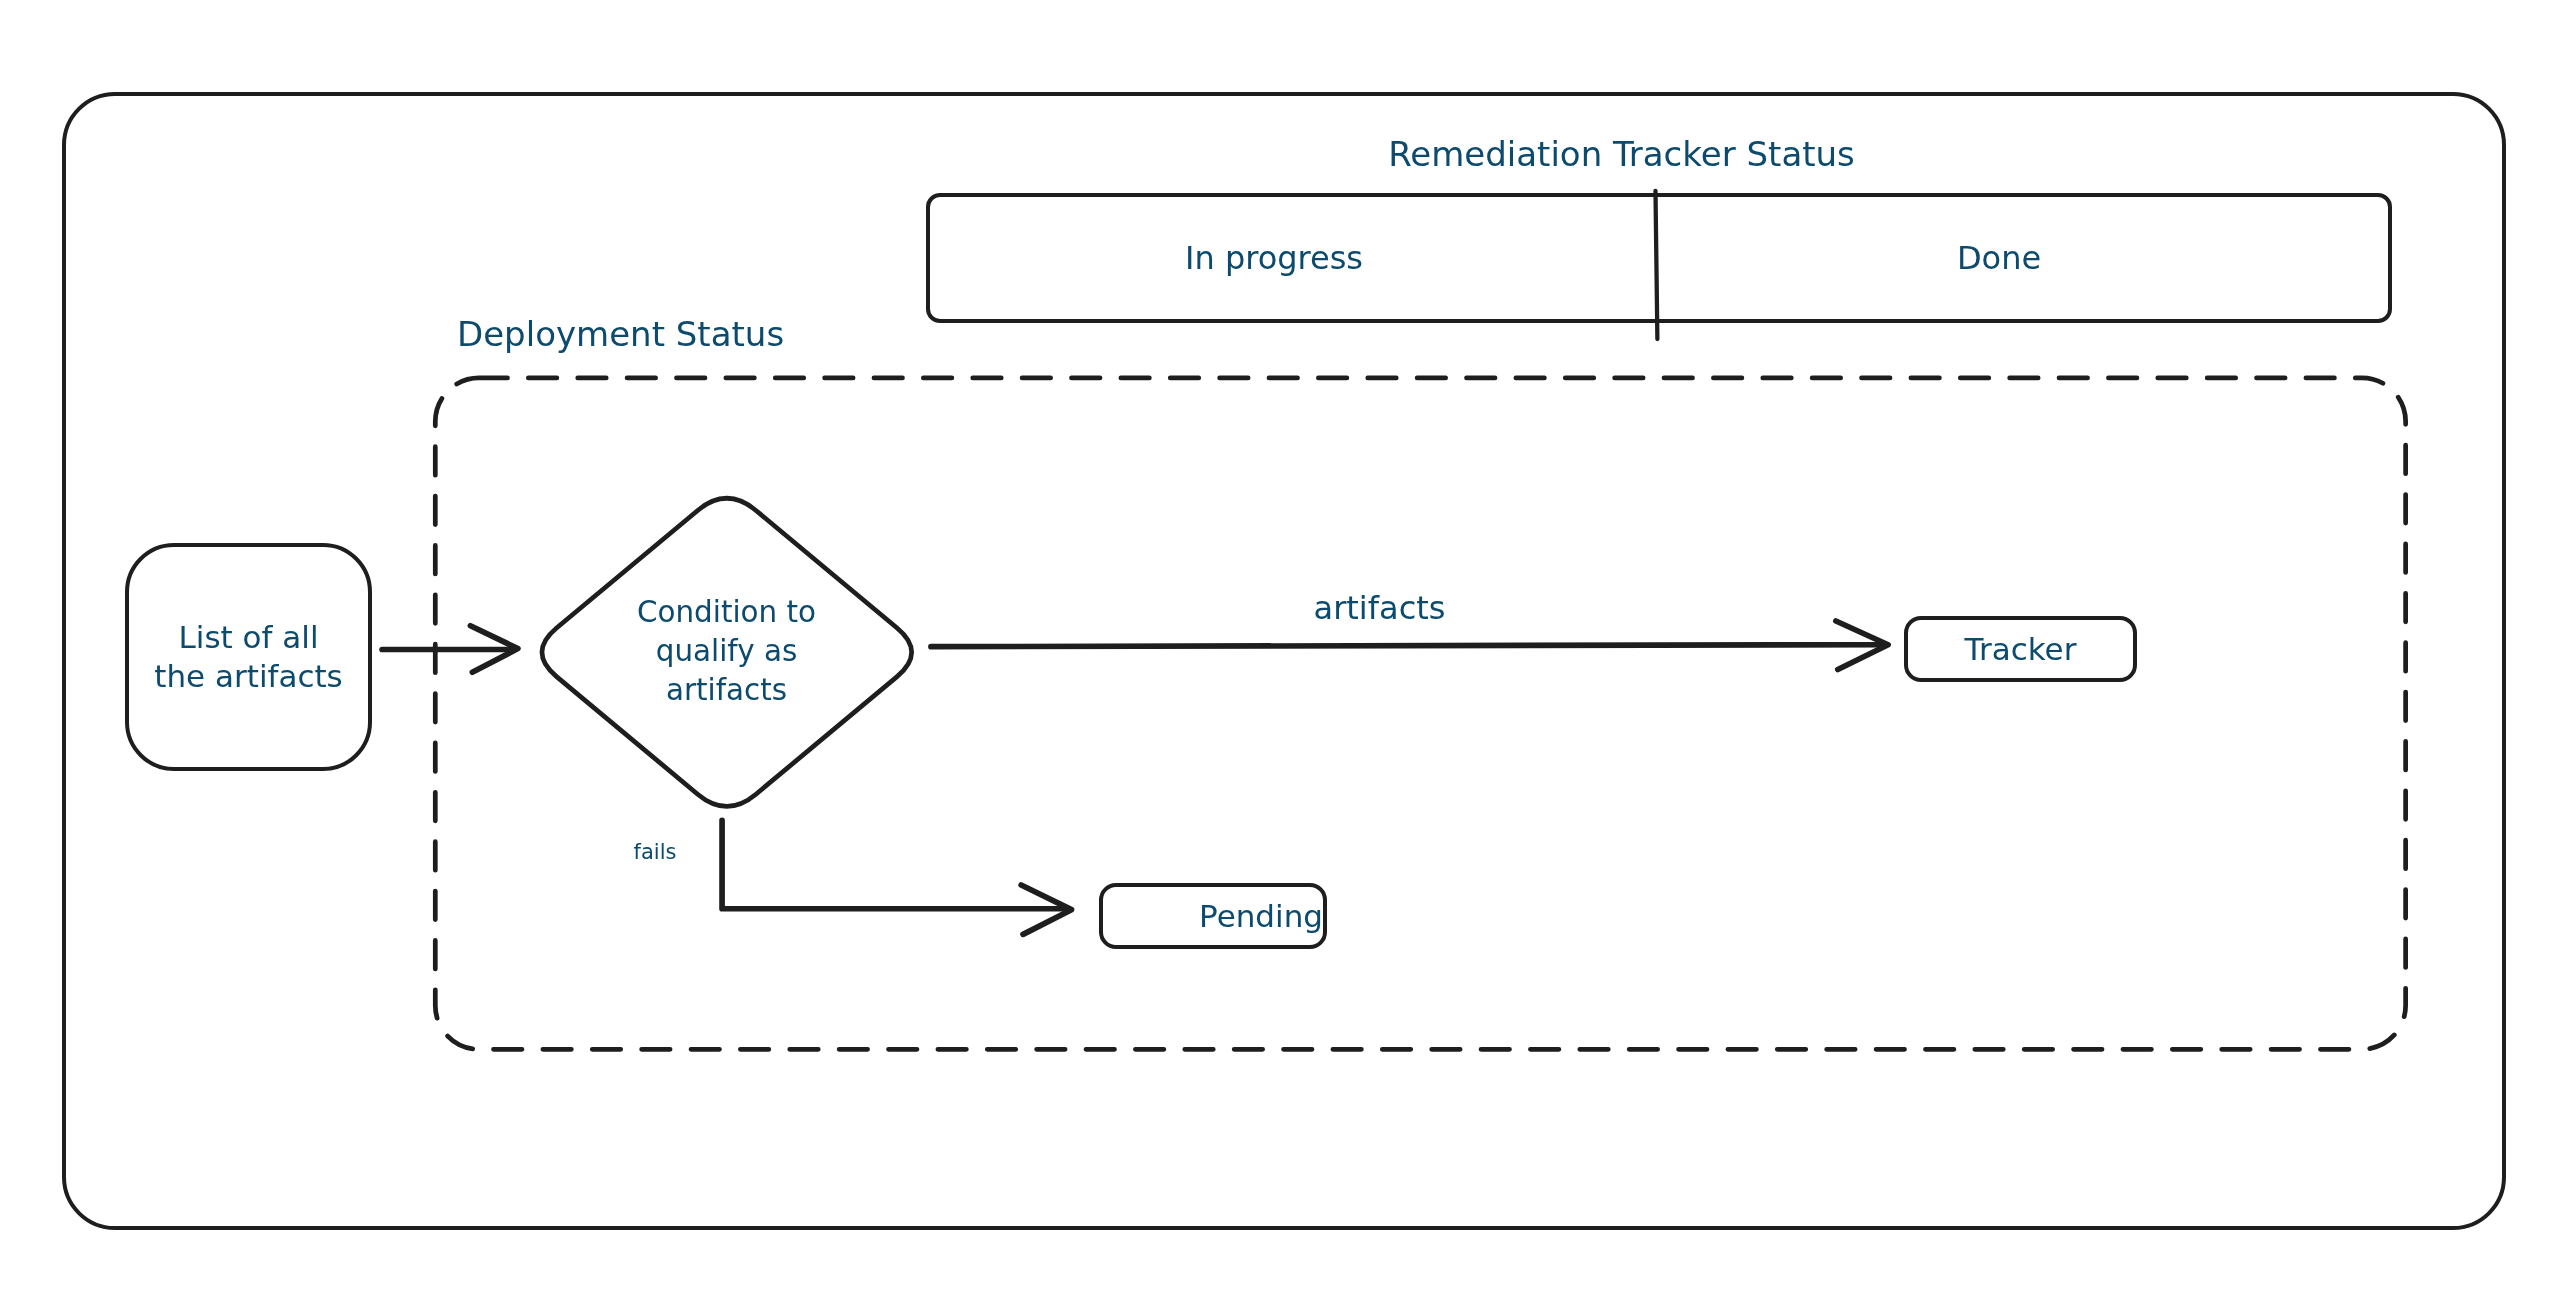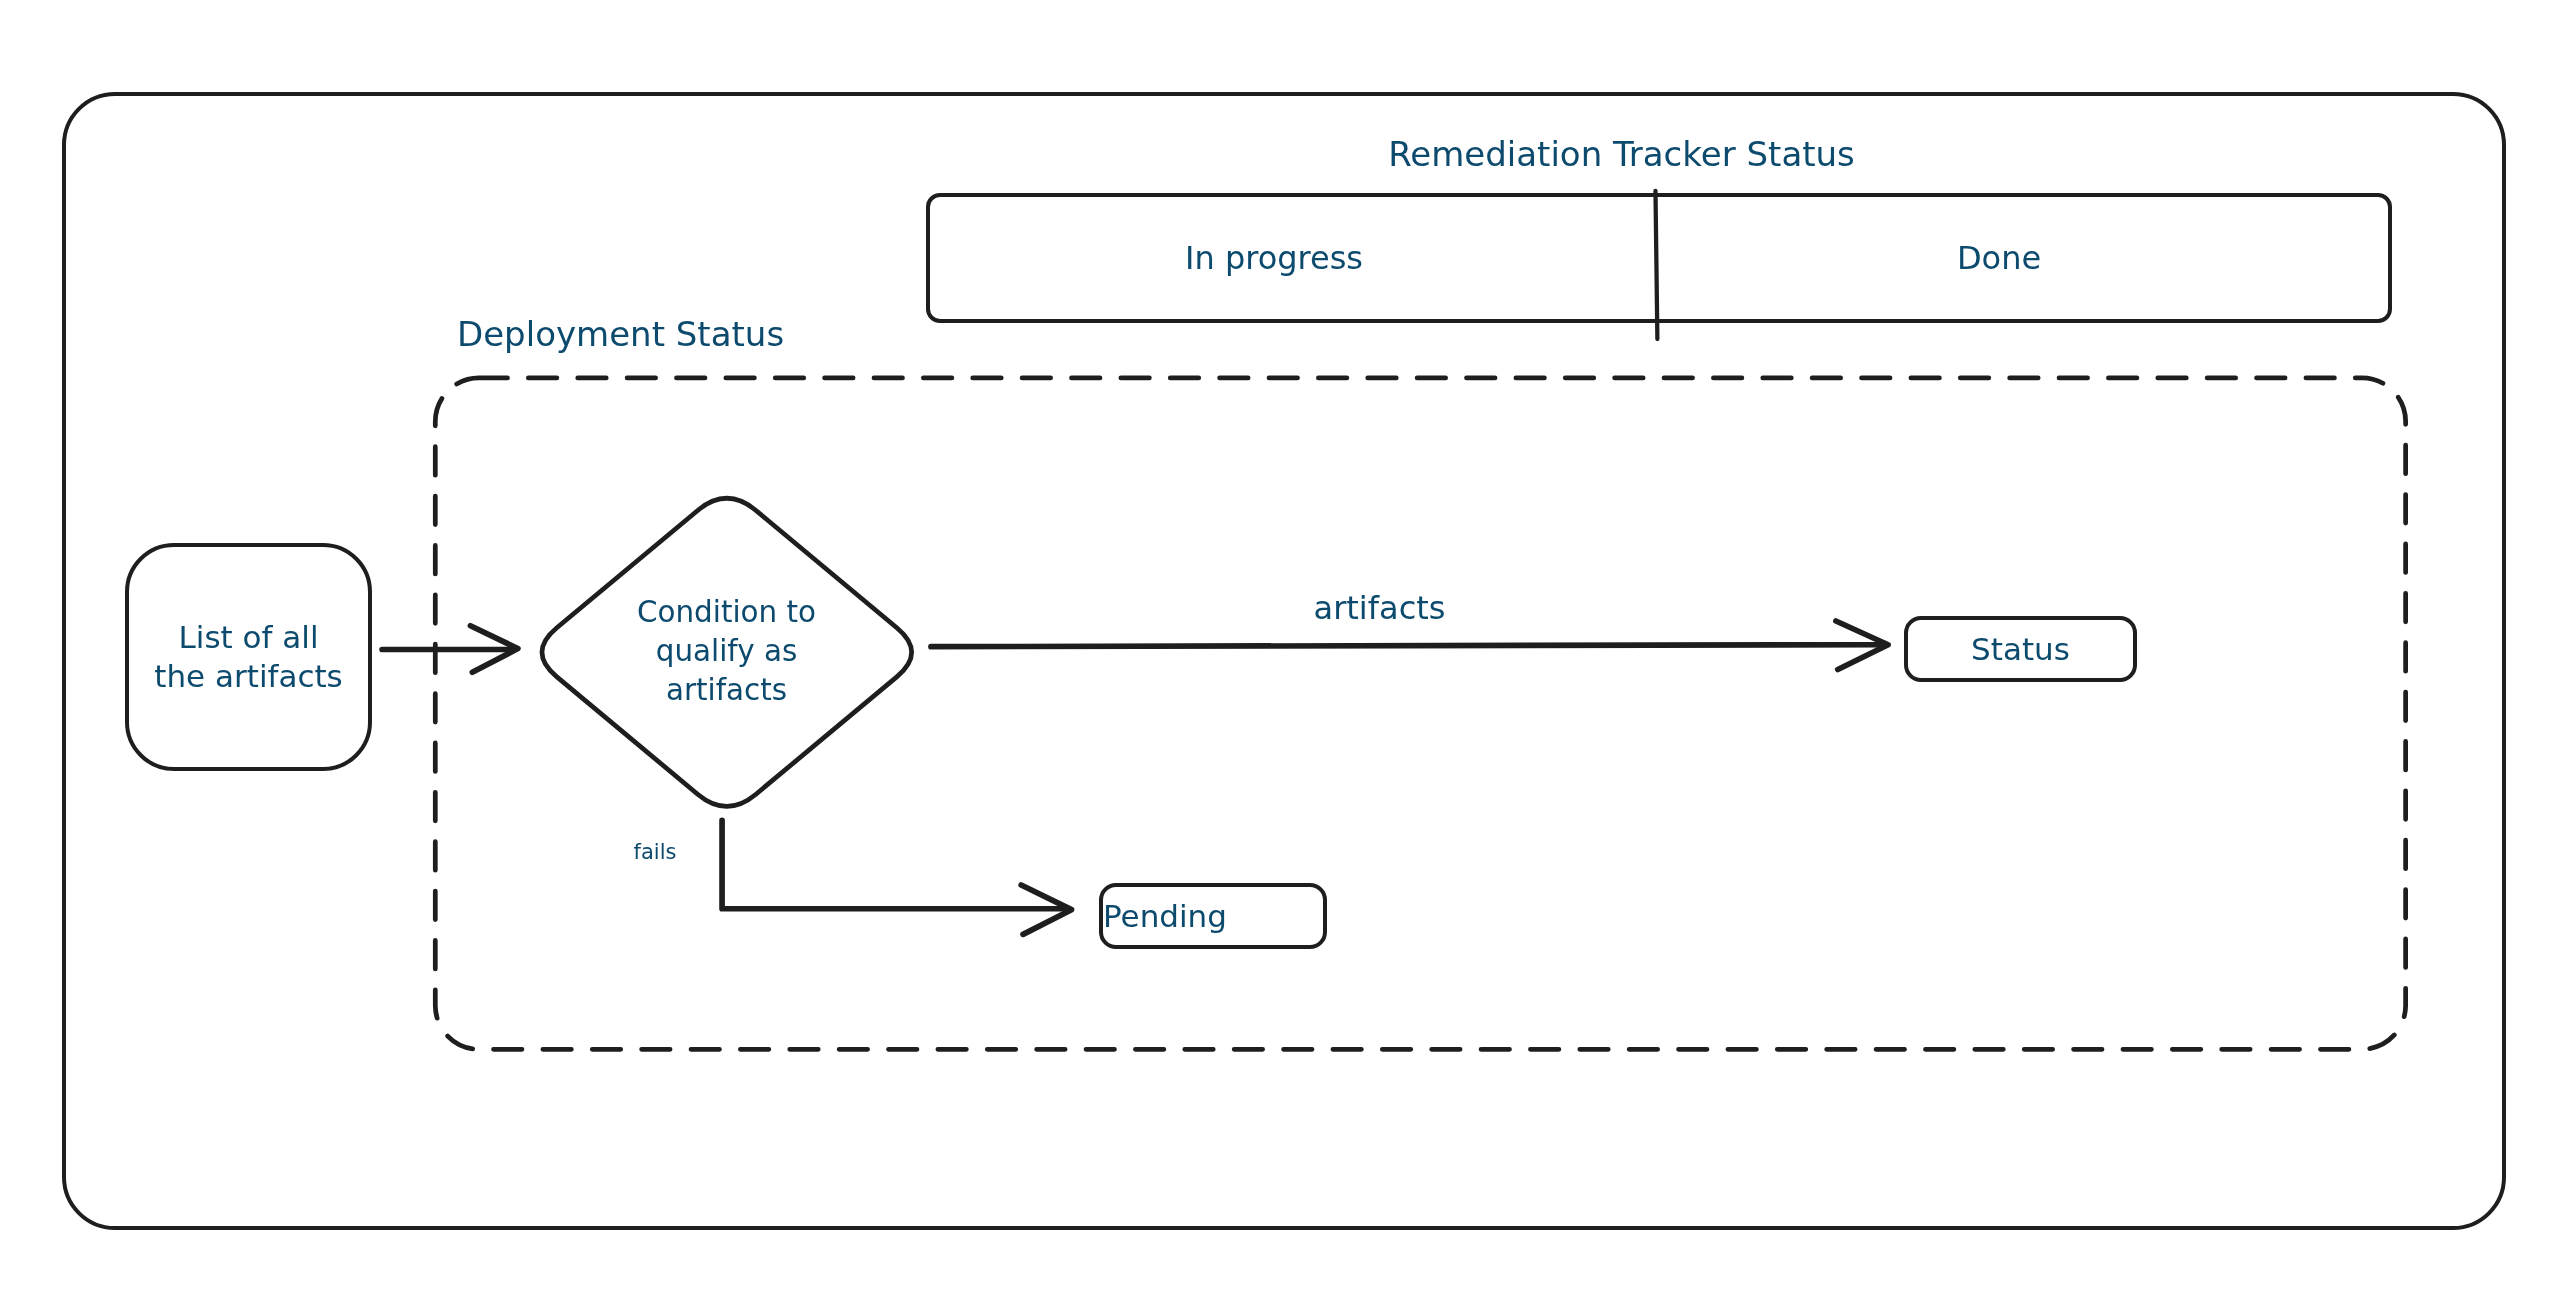--- a/index.html
+++ b/index.html
@@ -79,21 +79,21 @@
   
   .patched-node {
     left: 1904px; top: 616px; width: 233px; height: 66px;
     border: 4.7px solid #1e1e1e; border-radius: 17px;
     display: flex; align-items: center; justify-content: center;
     font-size: 31px;
   }
   .pending-node {
     left: 1099px; top: 883px; width: 228px; height: 66px;
     border: 4.7px solid #1e1e1e; border-radius: 17px;
-    display: flex; align-items: center; justify-content: flex-start;
+    display: flex; align-items: center; justify-content: flex-end;
     font-size: 31px;
   }
 
   .overlay-svg { position: absolute; left: 0; top: 0; pointer-events: none; }
 </style>
 </head>
 <body>
 
 <div class="canvas">
 
@@ -114,21 +114,21 @@
   </div>
 
   <div class="abs condition-label">Condition to
 qualify as
 artifacts</div>
 
   <div class="abs succeeds-label">artifacts</div>
   <div class="abs fails-label">fails</div>
 
   <div class="abs patched-node">
-    <span>Status</span>
+    <span>Tracker</span>
   </div>
   <div class="abs pending-node">
     <span>Pending</span>
   </div>
 
   <svg class="overlay-svg" width="2576" height="1299" viewBox="0 0 2712 1368">
 
     <rect x="458" y="398" width="2075" height="707" rx="46" ry="46" fill="none" stroke="#1e1e1e" stroke-width="5" stroke-dasharray="30 22" stroke-linecap="round"></rect>
 
     <line x1="1743" y1="201" x2="1745" y2="357" stroke="#1e1e1e" stroke-width="4.5" stroke-linecap="round"></line>

